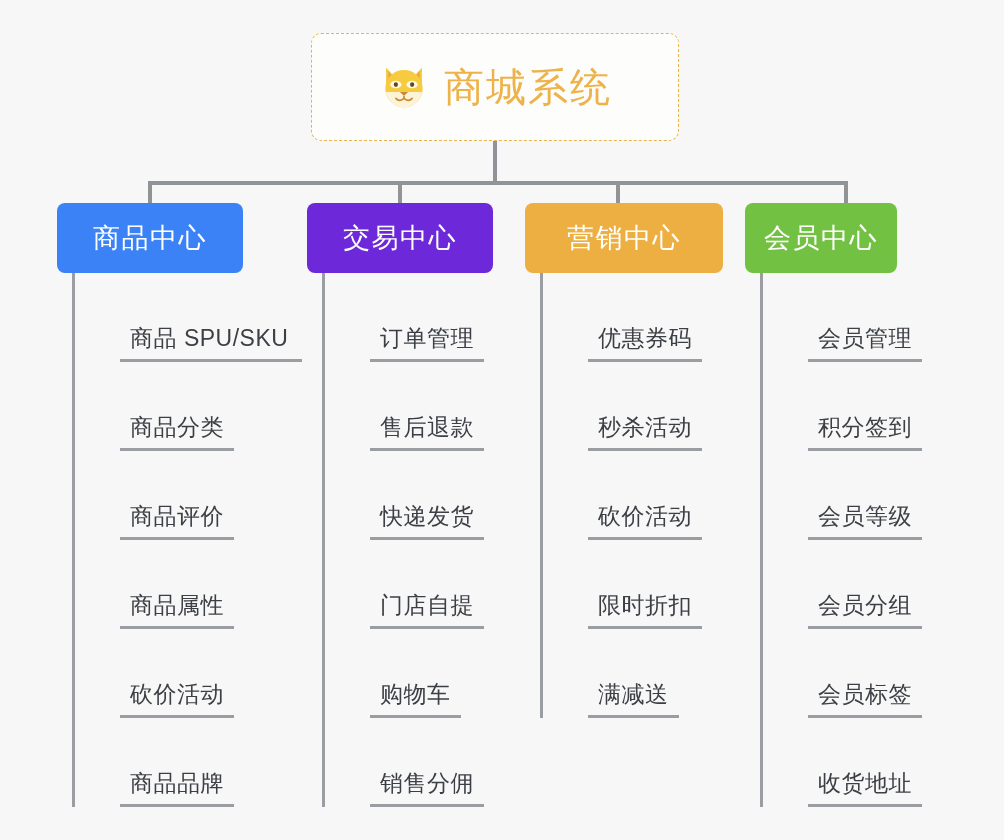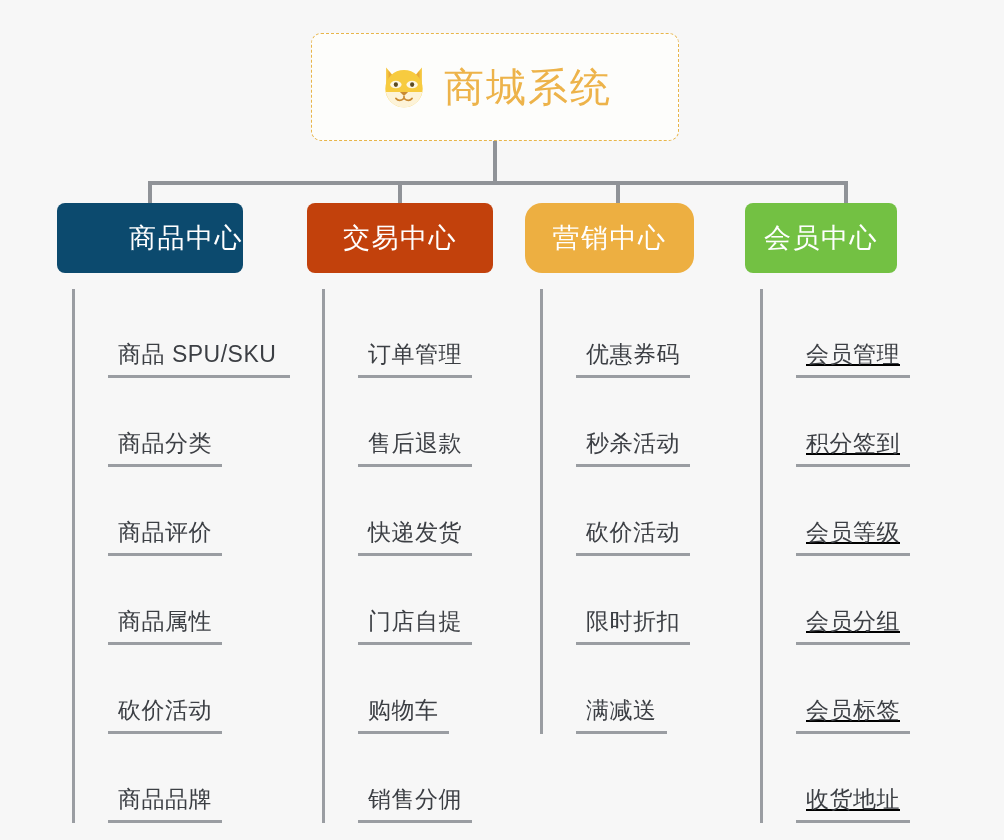--- a/index.html
+++ b/index.html
@@ -87,22 +87,22 @@
     letter-spacing: 1.5px;
     font-weight: 400;
     white-space: nowrap;
     position: relative;
     z-index: 2;
   }
 
   
   .leaf-list {
     position: relative;
-    margin-top: 16px;
-    padding-left: 4px;
+    margin-top: 0;
+    padding-left: 16px;
     list-style: none;
   }
   .leaf-spine {
     position: absolute;
     left: 0;
     top: 0;
     bottom: 0;
     width: 3px;
     background: #9a9da2;
   }
@@ -122,32 +122,32 @@
     font-size: 23px;
     line-height: 30px;
     color: #3c3f44;
     white-space: nowrap;
     letter-spacing: 0.5px;
   }
   .leaf-inner.wide { padding-right: 14px; }
 
   
   .branch-1 { left: 57px;  width: 230px; }
-  .branch-1 .branch-header { width: 186px; background: #0c4a6e; justify-content: flex-end; }
+  .branch-1 .branch-header { width: 186px; background: #3b82f6; }
   .branch-2 { left: 307px; width: 230px; }
-  .branch-2 .branch-header { width: 186px; background: #c2410c; }
+  .branch-2 .branch-header { width: 186px; background: #6d28d9; }
   .branch-3 { left: 525px; width: 230px; }
-  .branch-3 .branch-header { width: 169px; background: #edaf41; border-radius: 17px; }
+  .branch-3 .branch-header { width: 198px; background: #edaf41; }
   .branch-4 { left: 745px; width: 230px; }
   .branch-4 .branch-header { width: 152px; background: #73c143; }
 
   .branch-1 .leaf-list { margin-left: 15px; }
   .branch-2 .leaf-list { margin-left: 15px; }
   .branch-3 .leaf-list { margin-left: 15px; }
-  .branch-4 .leaf-list { margin-left: 15px; text-decoration: underline; }
+  .branch-4 .leaf-list { margin-left: 15px; }
 </style>
 </head>
 <body>
 
 <div id="mindmap">
 
   <div class="connectors">
     <div class="conn conn-v" style="left:493px; top:141px; height:42px;"></div>
     <div class="conn conn-h" style="left:148px; top:181px; width:700px;"></div>
     <div class="conn conn-v" style="left:148px; top:181px; height:24px;"></div>

